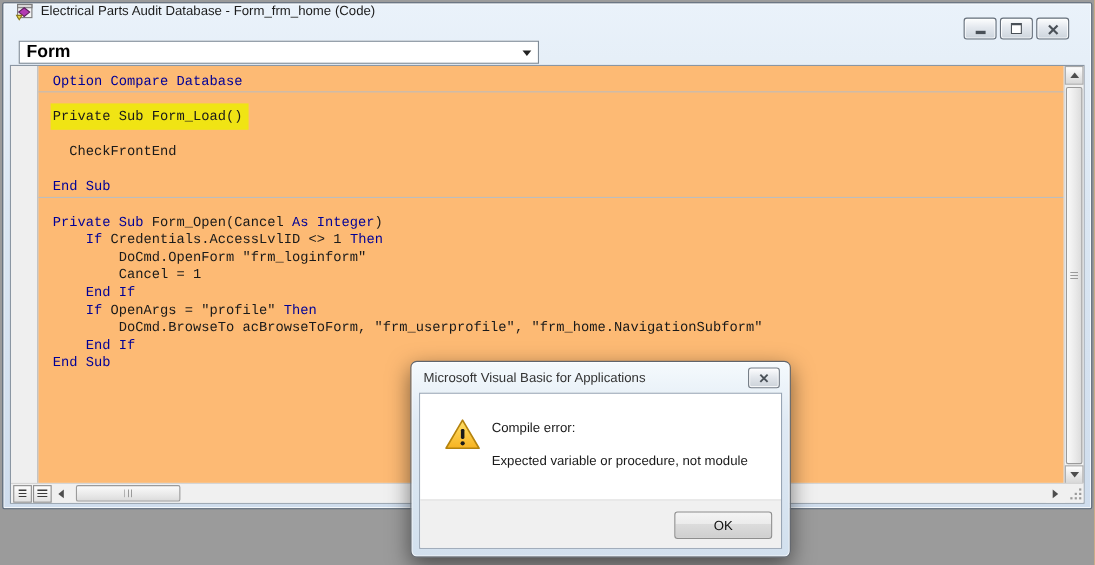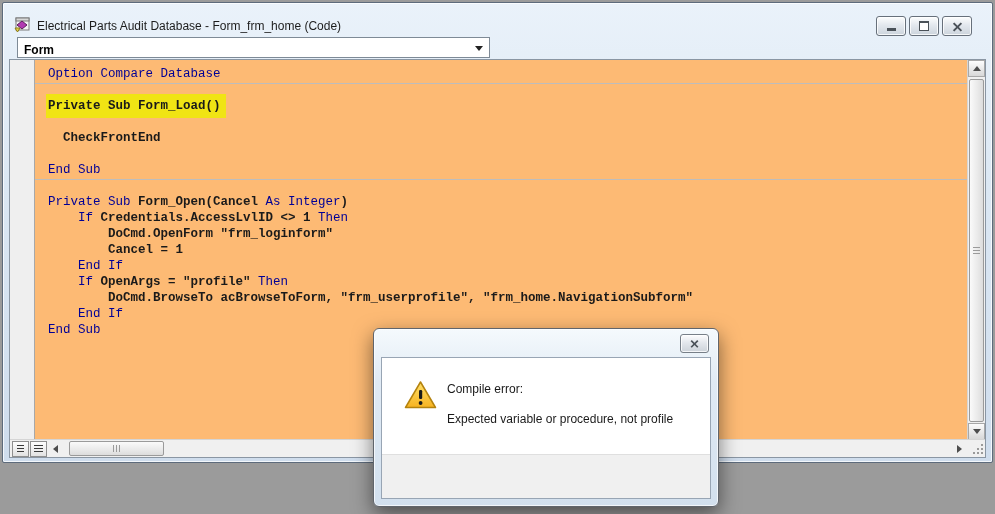--- a/index.html
+++ b/index.html
@@ -13,21 +13,21 @@
   
   .vbe-window{
     position:absolute;left:2px;top:2px;width:989px;height:459px;
     background:linear-gradient(180deg,#eaf2fa,#dbe7f3 40%,#cfdded);
     border:1px solid #5d6b7c;
     box-shadow:inset 0 0 0 1px rgba(255,255,255,.75);
     border-radius:2px;
   }
   .titlebar{
     position:absolute;left:0;top:0;right:0;height:30px;
-    display:flex;align-items:flex-end;padding-left:11px;box-sizing:border-box;
+    display:flex;align-items:flex-start;padding-left:11px;box-sizing:border-box;
   }
   .titlebar .win-icon{width:17px;height:16px;margin-right:6px;flex:0 0 auto;}
   .title-text{font-size:12px;color:#1c1c1c;white-space:nowrap;}
   .win-controls{position:absolute;right:20px;top:13px;display:flex;gap:3px;}
   .win-btn{
     width:28px;height:18px;border:1px solid #67707b;border-radius:3px;
     background:linear-gradient(#fdfefe,#e3e8ee 45%,#ccd4dc);
     box-shadow:inset 0 0 0 1px rgba(255,255,255,.8);
     display:flex;align-items:center;justify-content:center;cursor:default;
   }
@@ -35,22 +35,22 @@
   .glyph-restore{width:8px;height:7px;border:1px solid #4a5158;border-top-width:2px;background:#fff;}
   .glyph-close{position:relative;width:9px;height:9px;}
   .glyph-close:before,.glyph-close:after{
     content:"";position:absolute;left:-1px;top:4px;width:11px;height:2px;background:#4a5158;
   }
   .glyph-close:before{transform:rotate(45deg);}
   .glyph-close:after{transform:rotate(-45deg);}
   
   .combo{
     position:absolute;top:34px;height:21px;background:#fff;
-    border:1px solid #7e8a96;display:flex;align-items:flex-end;
-    font-size:12px;color:#000;padding-left:6px;box-sizing:border-box;
+    border:1px solid #7e8a96;display:flex;align-items:center;
+    font-size:16px;color:#000;padding-left:6px;box-sizing:border-box;
   }
   #combo-object{left:14px;width:473px;font-weight:bold;}
   #combo-proc{left:495px;width:471px;}
   .combo .arrow{
     position:absolute;right:6px;top:8px;width:0;height:0;
     border-left:4px solid transparent;border-right:4px solid transparent;
     border-top:5px solid #222;
   }
   
   .editor{
@@ -65,21 +65,21 @@
     position:absolute;left:25px;top:0;right:17px;bottom:17px;
     overflow:hidden;background:#fdba74;cursor:text;
   }
   #code-lines{
     padding:6px 0 0 13px;
     font-family:"Liberation Mono","DejaVu Sans Mono",monospace;
     font-size:12.5px;line-height:16px;white-space:pre;
   }
   .code-line{height:16px;}
   .tok-k{color:var(--kw,#000096);}
-  .tok-n{color:var(--tx,#1a1a1a);font-weight:bold;}
+  .tok-n{color:var(--tx,#1a1a1a);}
   .exec-hl{
     background:var(--hlbg,#f0e414);color:var(--hltx,#8e8e55);
     display:inline-block;padding:4px 5px 4px 2px;margin:-4px 0 -4px -2px;
     position:relative;z-index:1;
   }
   .sep-line{position:absolute;left:25px;right:17px;height:1px;background:#bdbdbd;}
   
   .vscroll{position:absolute;right:0;top:0;width:17px;bottom:17px;background:#f0f0f0;border-left:1px solid #d5d5d5;}
   .hscroll{position:absolute;left:0;right:0;bottom:0;height:17px;background:#f0f0f0;border-top:1px solid #d5d5d5;display:flex;align-items:center;}
   .sc-btn{
@@ -248,39 +248,43 @@
           <i></i>
           <i></i>
           <i></i>
           <i></i>
         </div>
     </div>
   </div>
 </div>
 
 <div class="dialog">
+  <div class="dlg-titlebar">
+    <span class="dlg-title">Microsoft Visual Basic for Applications</span>
+  </div>
   <div class="dlg-close">
     <span class="glyph-close" style="transform:scale(.85)"></span>
   </div>
   <div class="dlg-client">
     <div class="dlg-body">
       <div class="msg-wrap">
         <svg class="warn-icon" viewBox="0 0 33 30">
           <defs>
             <linearGradient id="wg" x1="0" y1="0" x2="0" y2="1">
               <stop offset="0" stop-color="#ffe06a"></stop>
               <stop offset="1" stop-color="#f7b321"></stop>
             </linearGradient>
           </defs>
           <path d="M16.5 2 L31.5 27.5 L1.5 27.5 Z" fill="url(#wg)" stroke="#b5830e" stroke-width="1.5" stroke-linejoin="round"></path>
           <rect x="15" y="10" width="3.2" height="9" rx="1.2" fill="#1a1a1a"></rect>
           <circle cx="16.6" cy="23" r="1.9" fill="#1a1a1a"></circle>
         </svg>
         <div class="msg-text">
           <p class="msg-line1">Compile error:</p>
-          <p class="msg-line2">Expected variable or procedure, not profile</p>
+          <p class="msg-line2">Expected variable or procedure, not module</p>
         </div>
       </div>
     </div>
     <div class="dlg-footer">
+      <div class="dlg-btn">OK</div>
     </div>
   </div>
 </div>
 
 </body></html>

